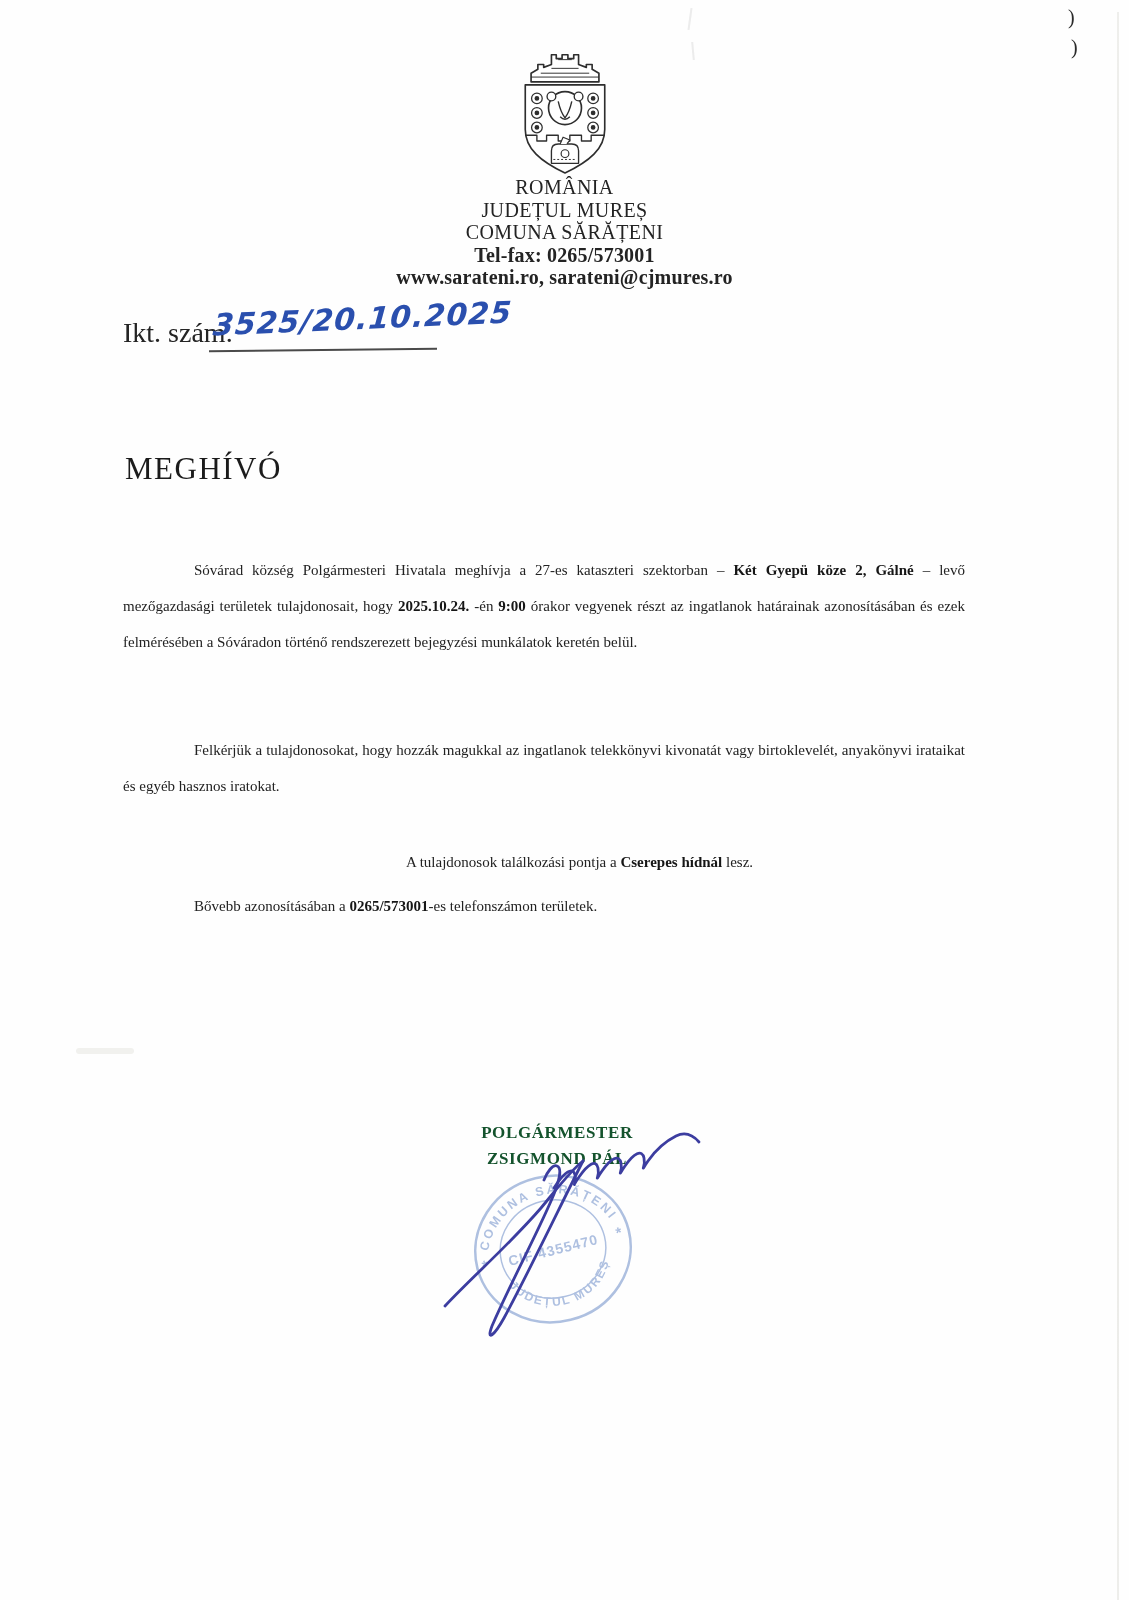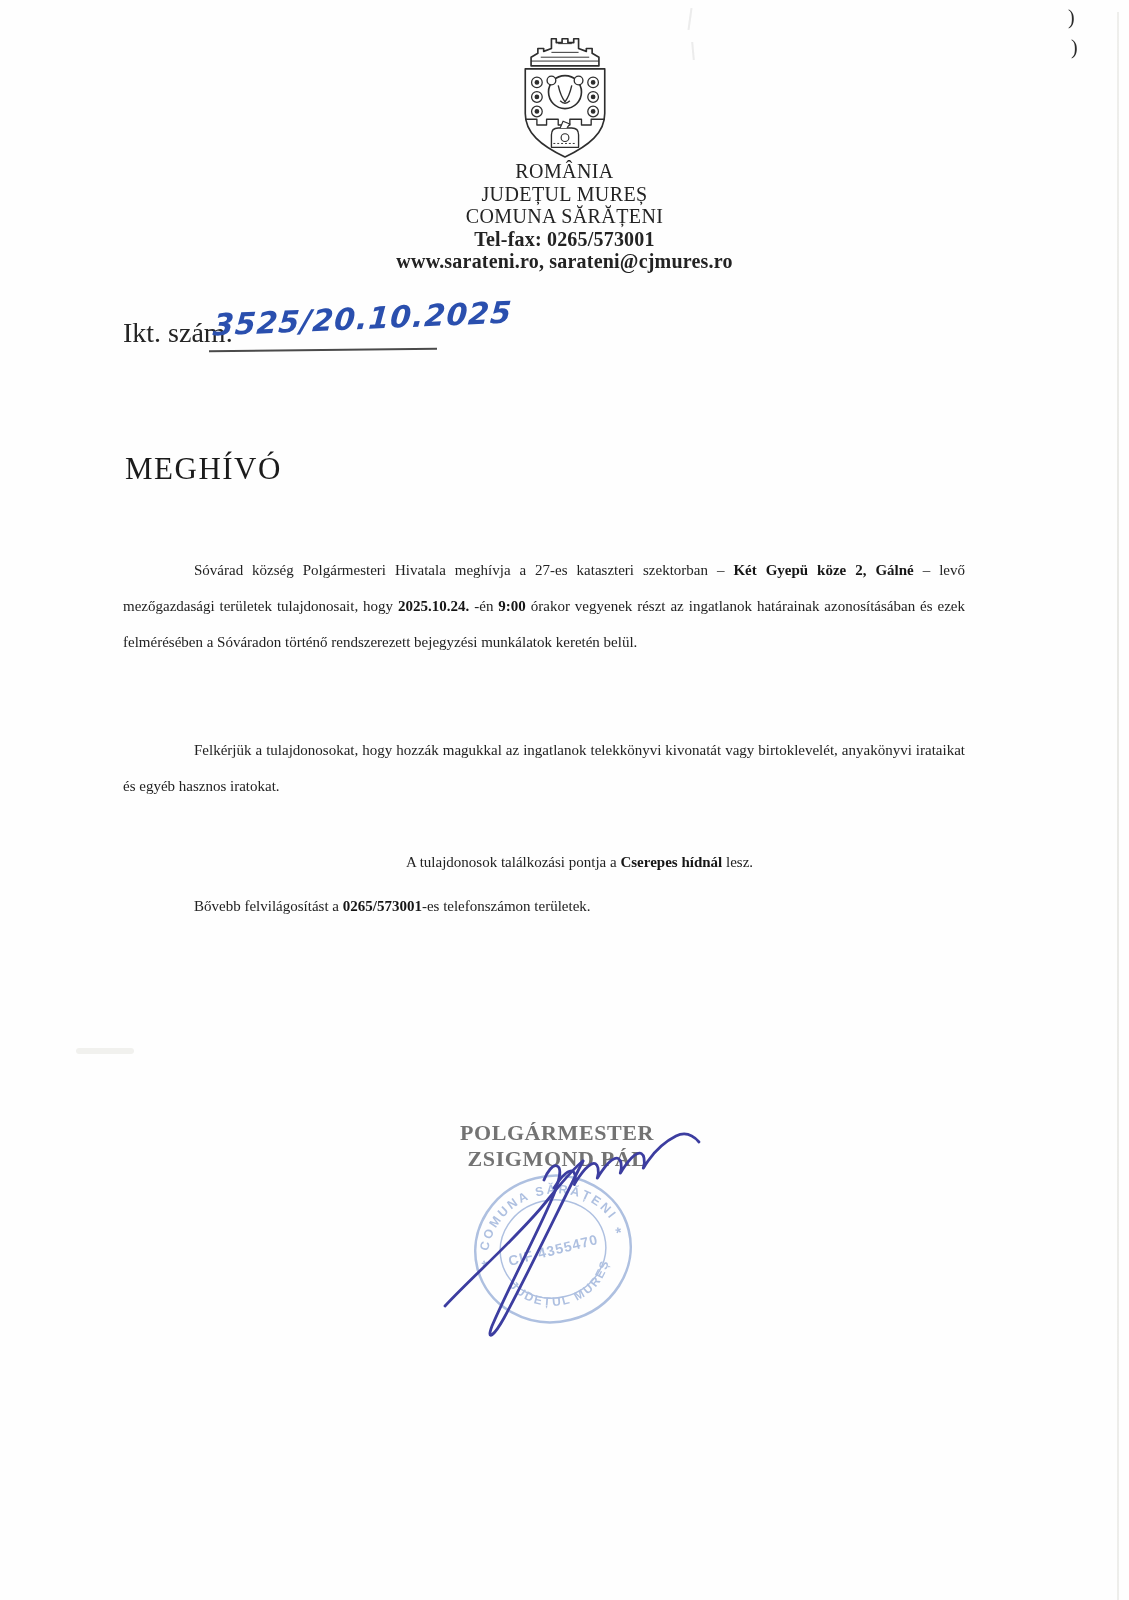--- a/index.html
+++ b/index.html
@@ -17,21 +17,21 @@
     background:linear-gradient(180deg,#ededea,#e6e6e2 40%,#ecece9);opacity:.9;}
   .paren-mark{position:absolute;font-size:20px;color:#2b2b2b;font-family:"Liberation Serif",serif;}
   .paren-1{left:1068px;top:6px;}
   .paren-2{left:1071px;top:36px;}
   .faint-mark{position:absolute;background:#dcdcdc;opacity:.55;width:2px;}
   .faint-a{left:689px;top:8px;height:22px;transform:rotate(8deg);}
   .faint-b{left:692px;top:42px;height:18px;transform:rotate(-5deg);}
   .faint-smudge{position:absolute;left:76px;top:1048px;width:58px;height:6px;background:#f1f1ee;border-radius:3px;}
 
   
-  .header{position:absolute;top:32px;left:0;width:1129px;text-align:center;}
+  .header{position:absolute;top:48px;left:0;width:1129px;text-align:center;}
   .coa{display:block;margin:0 auto 2px auto;}
   .header-line{font-size:20px;line-height:22.5px;letter-spacing:.4px;color:#232323;}
   .header-line.small{letter-spacing:.2px;font-weight:bold;}
 
   
   .ref-label{position:absolute;left:123px;top:317px;font-size:28px;color:#242424;}
   .ref-underline{position:absolute;left:209px;top:349px;width:228px;height:2px;background:#4a4a4a;transform:rotate(-.6deg);}
   .ref-handwriting{
     position:absolute;left:213px;top:301px;
     font-family:"DejaVu Sans",sans-serif;
@@ -50,21 +50,21 @@
   .para{position:absolute;left:123px;width:842px;margin:0;
     font-size:15px;line-height:35.8px;text-align:justify;text-indent:71px;color:#222;}
   .p1{top:553px;}
   .p2{top:733px;}
   .p3{top:845px;text-align:center;}
   .p4{top:889px;text-align:left;}
   .para b{font-weight:bold;color:#161616;}
 
   
   .sig-block{position:absolute;top:1120px;left:136px;width:842px;text-align:center;
-    font-weight:bold;font-size:22px;line-height:26px;letter-spacing:.6px;color:#737373;}
+    font-weight:bold;font-size:17px;line-height:26px;letter-spacing:.6px;color:#14532d;}
   .stamp-svg{position:absolute;left:468px;top:1170px;opacity:.55;transform:rotate(-14deg);}
   .sign-svg{position:absolute;left:436px;top:1126px;}
 </style>
 </head>
 <body>
 
 <div class="page">
 
   <div class="scan-vline"></div>
   <div class="paren-mark paren-1">)</div>
@@ -122,21 +122,21 @@
   <span class="ref-handwriting">3525/20.10.2025</span>
 
   <h1 class="title">MEGHÍVÓ</h1>
 
   <p class="para p1"><span>Sóvárad község Polgármesteri Hivatala meghívja a 27-es kataszteri szektorban – </span><b>Két Gyepü köze 2, Gálné</b><span> – levő mezőgazdasági területek tulajdonosait, hogy </span><b>2025.10.24.</b><span> -én </span><b>9:00</b><span> órakor vegyenek részt az ingatlanok határainak azonosításában és ezek felmérésében a Sóváradon történő rendszerezett bejegyzési munkálatok keretén belül.</span></p>
 
   <p class="para p2"><span>Felkérjük a tulajdonosokat, hogy hozzák magukkal az ingatlanok telekkönyvi kivonatát vagy birtoklevelét, anyakönyvi irataikat és egyéb hasznos iratokat.</span></p>
 
   <p class="para p3"><span>A tulajdonosok találkozási pontja a </span><b>Cserepes hídnál</b><span> lesz.</span></p>
 
-  <p class="para p4"><span>Bővebb felvilágosítást a </span><b>0265/573001</b><span>-es telefonszámon területek.</span></p>
+  <p class="para p4"><span>Bővebb azonosításában a </span><b>0265/573001</b><span>-es telefonszámon területek.</span></p>
 
   <div class="sig-block">
     <div>POLGÁRMESTER</div>
     <div>ZSIGMOND PÁL</div>
   </div>
 
   <svg class="stamp-svg" width="170" height="158" viewBox="0 0 170 158">
     <defs>
       <path id="stampTop" d="M 18 86 A 67 62 0 1 1 152 86" fill="none"></path>
       <path id="stampBottom" d="M 30 74 A 56 52 0 1 0 140 74" fill="none"></path>

